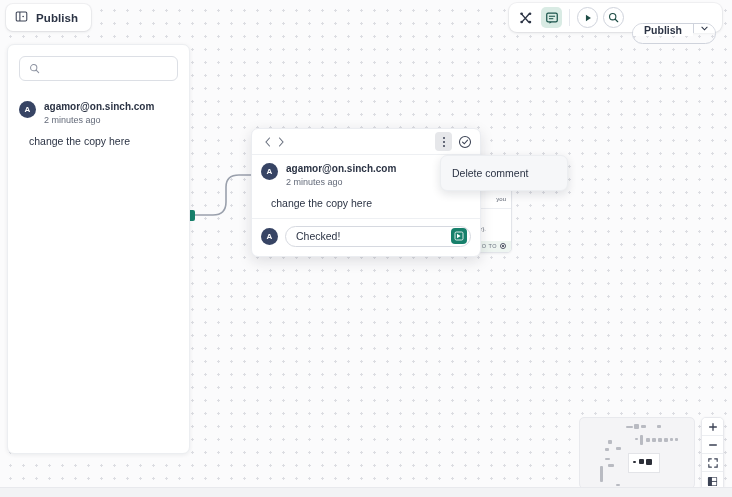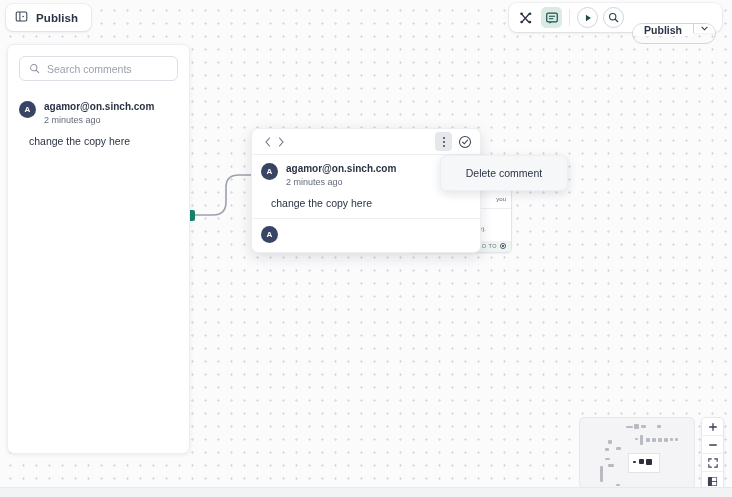--- a/index.html
+++ b/index.html
@@ -195,21 +195,21 @@
 
   
   .dropdown {
     position: absolute; left: 440px; top: 155px;
     width: 128px; padding: 6px 0;
     background: #f6f7f9; border-radius: 7px;
     border: 1px solid #eceef1;
     box-shadow: 0 3px 10px rgba(20,25,40,.12);
   }
   .dropdown-item {
-    padding: 5px 11px; font-size: 10.5px; color: #2b3344; cursor: pointer; text-align: center;
+    padding: 5px 11px; font-size: 10.5px; color: #2b3344; cursor: pointer;
   }
 
   
   .minimap {
     position: absolute; left: 579px; top: 417px;
     width: 116px; height: 72px;
     background: #f4f4f6; border: 1px solid #e8e9ed; border-radius: 5px;
     overflow: hidden;
   }
   .mm-node { position: absolute; background: #b9bbc2; border-radius: 1px; }
@@ -320,21 +320,20 @@
   </div>
 
   <div class="comments-panel">
     <div class="search-box">
       <span>
         <svg width="11" height="11" viewBox="0 0 14 14">
           <circle cx="6" cy="6" r="4" fill="none" stroke="#8d93a1" stroke-width="1.3"></circle>
           <line x1="9.1" y1="9.1" x2="12.3" y2="12.3" stroke="#8d93a1" stroke-width="1.4" stroke-linecap="round"></line>
         </svg>
       </span>
-      <input type="text" placeholder="Search comments" style="">
     </div>
 
     <div class="cmt-item">
       <div class="cmt-head">
         <div class="avatar">A</div>
         <div class="cmt-meta">
           <div class="cmt-user">agamor@on.sinch.com</div>
           <div class="cmt-time">2 minutes ago</div>
         </div>
       </div>
@@ -374,20 +373,29 @@
         <div class="cmt-meta">
           <div class="cmt-user">agamor@on.sinch.com</div>
           <div class="cmt-time">2 minutes ago</div>
         </div>
       </div>
       <div class="popup-text">change the copy here</div>
     </div>
 
     <div class="reply-row">
       <div class="avatar">A</div>
+      <div class="reply-input">
+        <input type="text" value="Checked!" style="">
+        <button class="send-btn">
+          <svg width="10" height="10" viewBox="0 0 12 12">
+            <rect x="1.2" y="1.2" width="9.6" height="9.6" rx="1.6" fill="none" stroke="#fff" stroke-width="1"></rect>
+            <path d="M3.6 3.4 L8 6 L3.6 8.6 Z" fill="#fff"></path>
+          </svg>
+        </button>
+      </div>
     </div>
   </div>
 
   <div class="dropdown">
     <div class="dropdown-item">Delete comment</div>
   </div>
 
   <div class="minimap">
     <div class="mm-node" style="left:46px;  top:8px;  width:7px;  height:2px;"></div>
     <div class="mm-node" style="left:54px;  top:6px;  width:5px;  height:5px;"></div>

